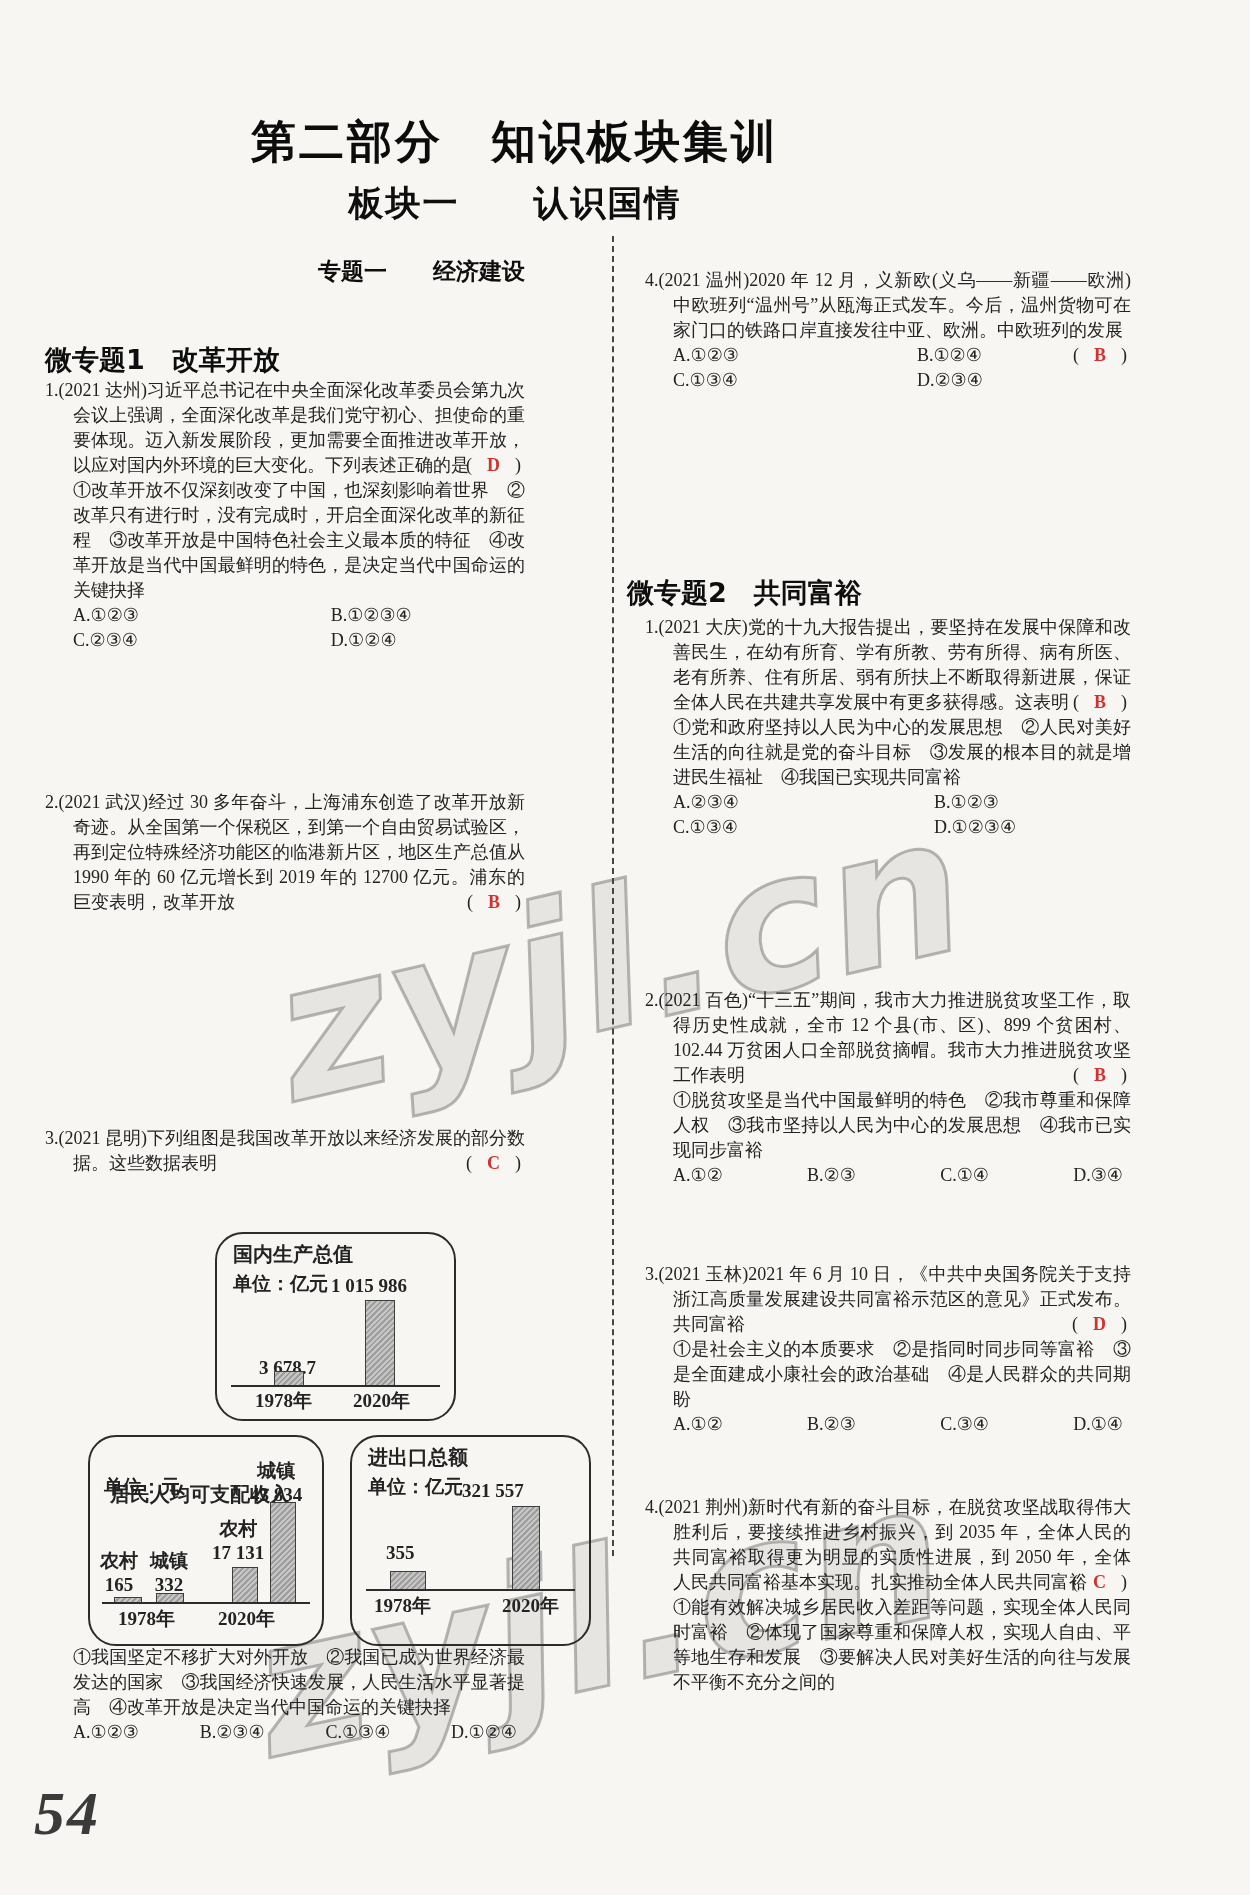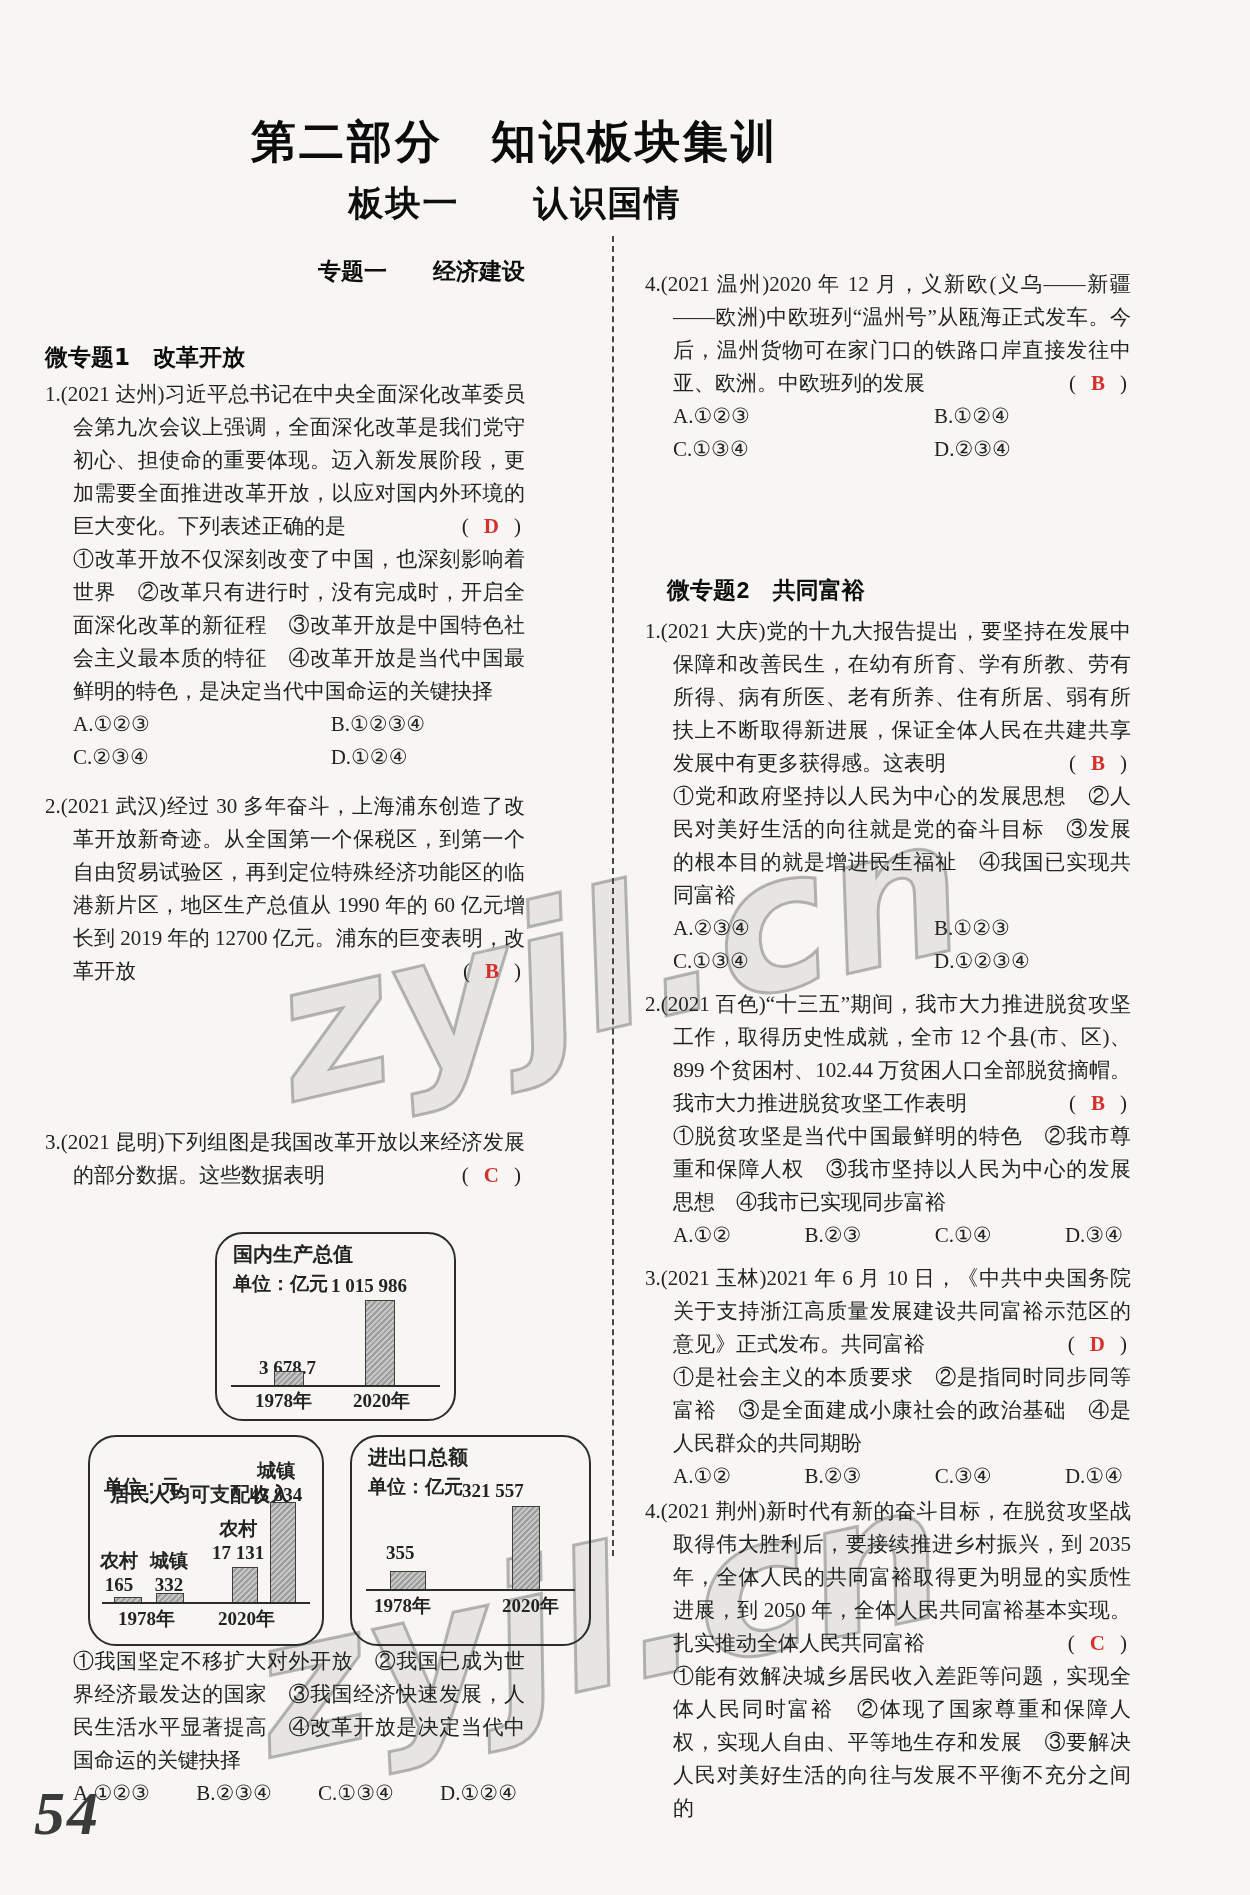--- a/index.html
+++ b/index.html
@@ -21,24 +21,24 @@
     font-family:"DejaVu Sans","Liberation Sans",sans-serif;
     font-weight:900;font-size:35px;letter-spacing:2px;color:#0e0e0e;
   }
   .topic-heading{
     left:45px;top:256px;width:480px;text-align:right;
     font-family:"DejaVu Sans","Liberation Sans",sans-serif;
     font-weight:900;font-size:23px;color:#0e0e0e;
   }
   .micro-heading{
     font-family:"DejaVu Sans","Liberation Sans",sans-serif;
-    font-weight:900;font-size:23px;color:#0e0e0e;
-  }
-  
-  .q{font-size:21px;line-height:33px;text-align:justify;}
+    font-weight:900;font-size:27px;color:#0e0e0e;
+  }
+  
+  .q{font-size:18px;line-height:25px;text-align:justify;}
   .q p{margin:0;}
   .stem{padding-left:28px;text-indent:-28px;}
   .items,.optlist{padding-left:28px;}
   .opts2{display:grid;grid-template-columns:57% 43%;padding-left:28px;}
   .optsrow{display:flex;justify-content:space-between;padding-left:28px;padding-right:8px;}
   .ans{float:right;margin-right:4px;white-space:nowrap;}
   .ans .red{color:#d4302e;font-weight:bold;padding:0 15px;}
   
   .divider{left:612px;top:236px;height:1320px;width:0;border-left:2px dashed #454545;}
   .wm{
@@ -166,21 +166,21 @@
   <div class="abs q" style="left:645px;top:268px;width:486px;">
     <p class="stem"><span class="num">4.</span><span>(2021 温州)2020 年 12 月，义新欧(义乌——新疆——欧洲)中欧班列“温州号”从瓯海正式发车。今后，温州货物可在家门口的铁路口岸直接发往中亚、欧洲。中欧班列的发展</span><span class="ans"><span>(</span><b class="red">B</b><span>)</span></span></p>
     <div class="opts2">
       <span>A.①②③</span>
       <span>B.①②④</span>
       <span>C.①③④</span>
       <span>D.②③④</span>
     </div>
   </div>
 
-  <div class="abs micro-heading" style="left:667px;top:575px;font-family:Liberation Mono, monospace;">微专题2　共同富裕</div>
+  <div class="abs micro-heading" style="left:627px;top:575px;">微专题2　共同富裕</div>
 
   <div class="abs q" style="left:645px;top:615px;width:486px;">
     <p class="stem"><span class="num">1.</span><span>(2021 大庆)党的十九大报告提出，要坚持在发展中保障和改善民生，在幼有所育、学有所教、劳有所得、病有所医、老有所养、住有所居、弱有所扶上不断取得新进展，保证全体人民在共建共享发展中有更多获得感。这表明</span><span class="ans"><span>(</span><b class="red">B</b><span>)</span></span></p>
     <p class="items">①党和政府坚持以人民为中心的发展思想　②人民对美好生活的向往就是党的奋斗目标　③发展的根本目的就是增进民生福祉　④我国已实现共同富裕</p>
     <div class="opts2">
       <span>A.②③④</span>
       <span>B.①②③</span>
       <span>C.①③④</span>
       <span>D.①②③④</span>
     </div>

